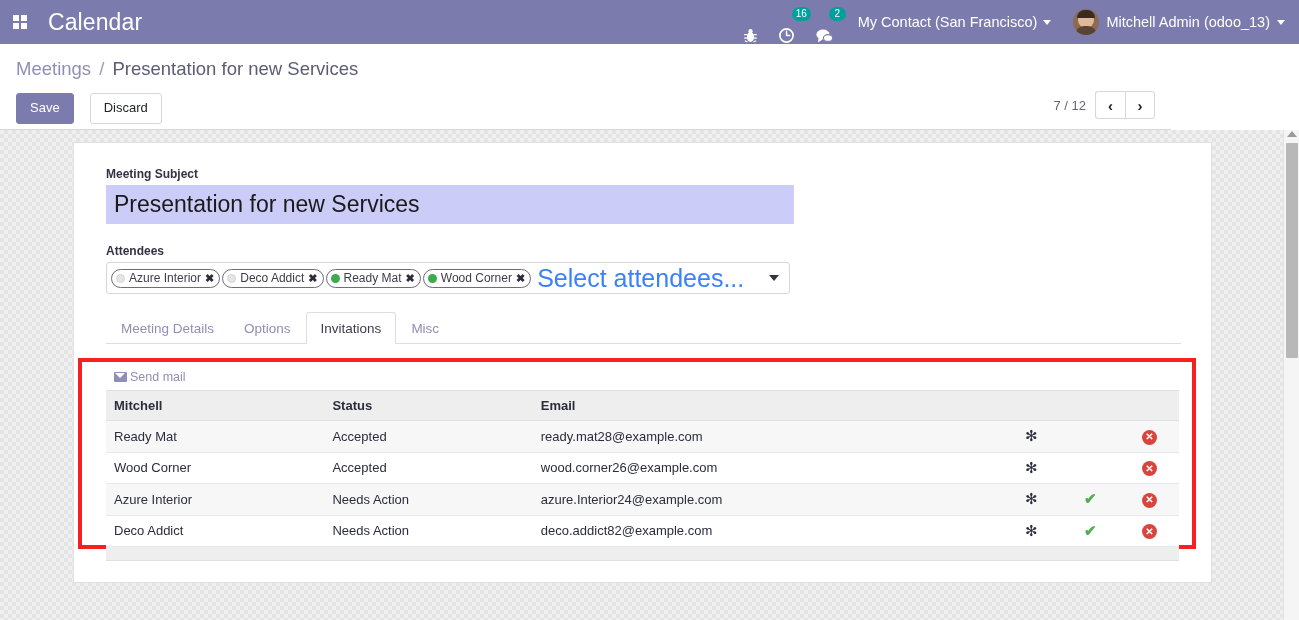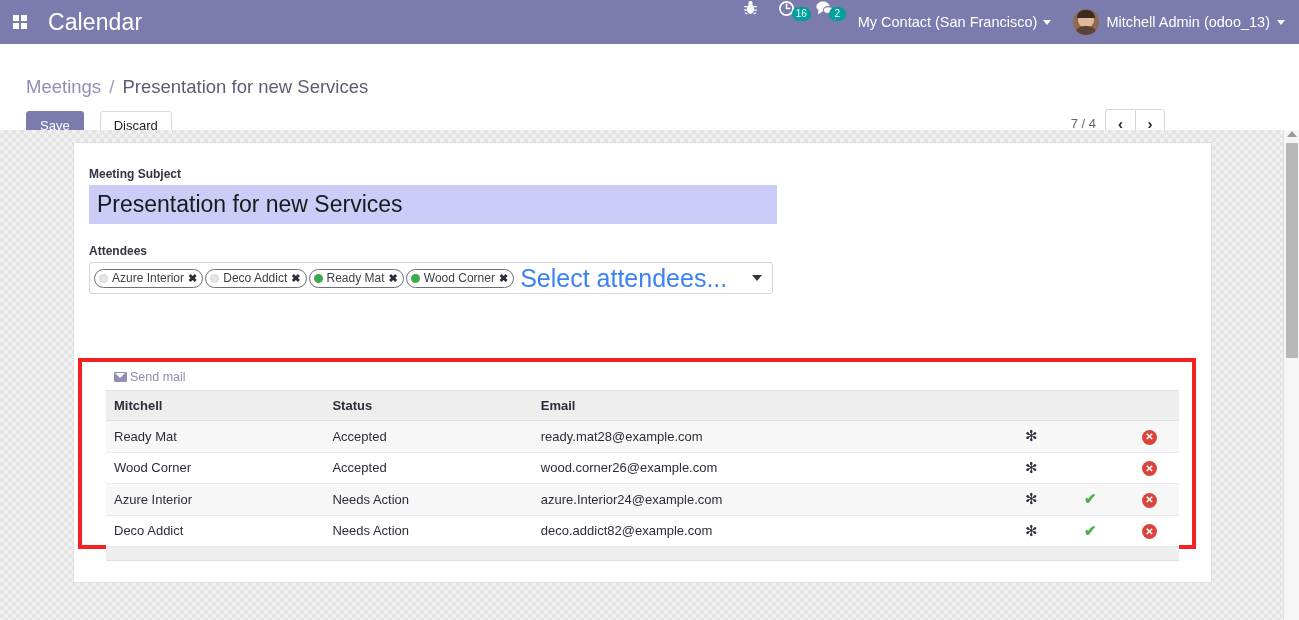--- a/index.html
+++ b/index.html
@@ -36,21 +36,21 @@
   .brand {
     font-size: 23px; color: #ffffff;
     margin-left: 8px; letter-spacing: 0.1px;
     white-space: nowrap;
   }
   .nav-spacer { flex: 1; }
 
   .nav-icon-wrap {
     position: relative;
     height: 44px;
-    display: flex; align-items: flex-start; justify-content: center;
+    display: flex; align-items: flex-end; justify-content: center;
     padding: 0 10px;
     cursor: pointer;
   }
   .nav-badge {
     position: absolute;
     top: 7px; left: 24px;
     background: #00a09d;
     color: #ffffff;
     font-size: 10px;
     line-height: 13px;
@@ -98,25 +98,24 @@
   }
   .avatar .body {
     position: absolute; left: 2px; bottom: 0;
     width: 22px; height: 9px;
     border-radius: 11px 11px 0 0;
     background: #5a4334;
   }
 
   
   .control-panel {
-    position: absolute; top: 44px; left: 10px;
+    position: absolute; top: 44px; left: 0;
     width: 1171px; height: 86px;
     background: #ffffff;
     border-bottom: 1px solid #d8d8d8;
-    margin-top: 18px;
   }
   .breadcrumb {
     position: absolute; left: 16px; top: 14px;
     font-size: 18.5px; color: #6c6c8a;
     white-space: nowrap;
   }
   .breadcrumb .bc-link { color: #8f8fb5; cursor: pointer; }
   .breadcrumb .bc-sep { color: #9b9bb5; margin: 0 3px; }
   .breadcrumb .bc-current { color: #5c5c74; }
 
@@ -170,21 +169,21 @@
   }
 
   .sheet {
     position: absolute;
     left: 73px; top: 12px;
     width: 1139px; height: 441px;
     background: #ffffff;
     border: 1px solid #e0e0e0;
   }
 
-  .inner { padding: 24px 32px 0 15px; }
+  .inner { padding: 24px 32px 0 32px; }
 
   .field-label {
     font-size: 12px; font-weight: bold; color: #333344;
     margin-bottom: 4px;
   }
   .subject-input {
     width: 688px; height: 39px;
     background: #ccccf8;
     border: none;
     outline: none;
@@ -446,21 +445,21 @@
     <span class="bc-sep">/</span>
     <span class="bc-current">Presentation for new Services</span>
   </div>
 
   <div class="btn-row">
     <div class="btn btn-save">Save</div>
     <div class="btn btn-discard">Discard</div>
   </div>
 
   <div class="pager">
-    <span class="pager-count">7 / 4</span>
+    <span class="pager-count">7 / 12</span>
     <span class="pager-btns">
       <span class="pager-btn">‹</span>
       <span class="pager-btn">›</span>
     </span>
   </div>
 </div>
 
 <div class="content-area">
   <div class="sheet">
     <div class="inner">
@@ -494,20 +493,26 @@
             <span class="tag-dot" style="background:#3daa4e;"></span>
             <span>Wood Corner</span>
             <span class="tag-x">✖</span>
           </span>
 
           <span class="tag-placeholder">Select attendees...</span>
           <span class="attendees-caret"></span>
         </div>
       </div>
 
+      <div class="tabs">
+        <div class="tab">Meeting Details</div>
+        <div class="tab">Options</div>
+        <div class="tab active">Invitations</div>
+        <div class="tab">Misc</div>
+      </div>
 
     </div>
   </div>
 
   <div class="highlight-box">
 
     <div class="send-mail">
       <span class="env-icon"></span>
       <span>Send mail</span>
     </div>

